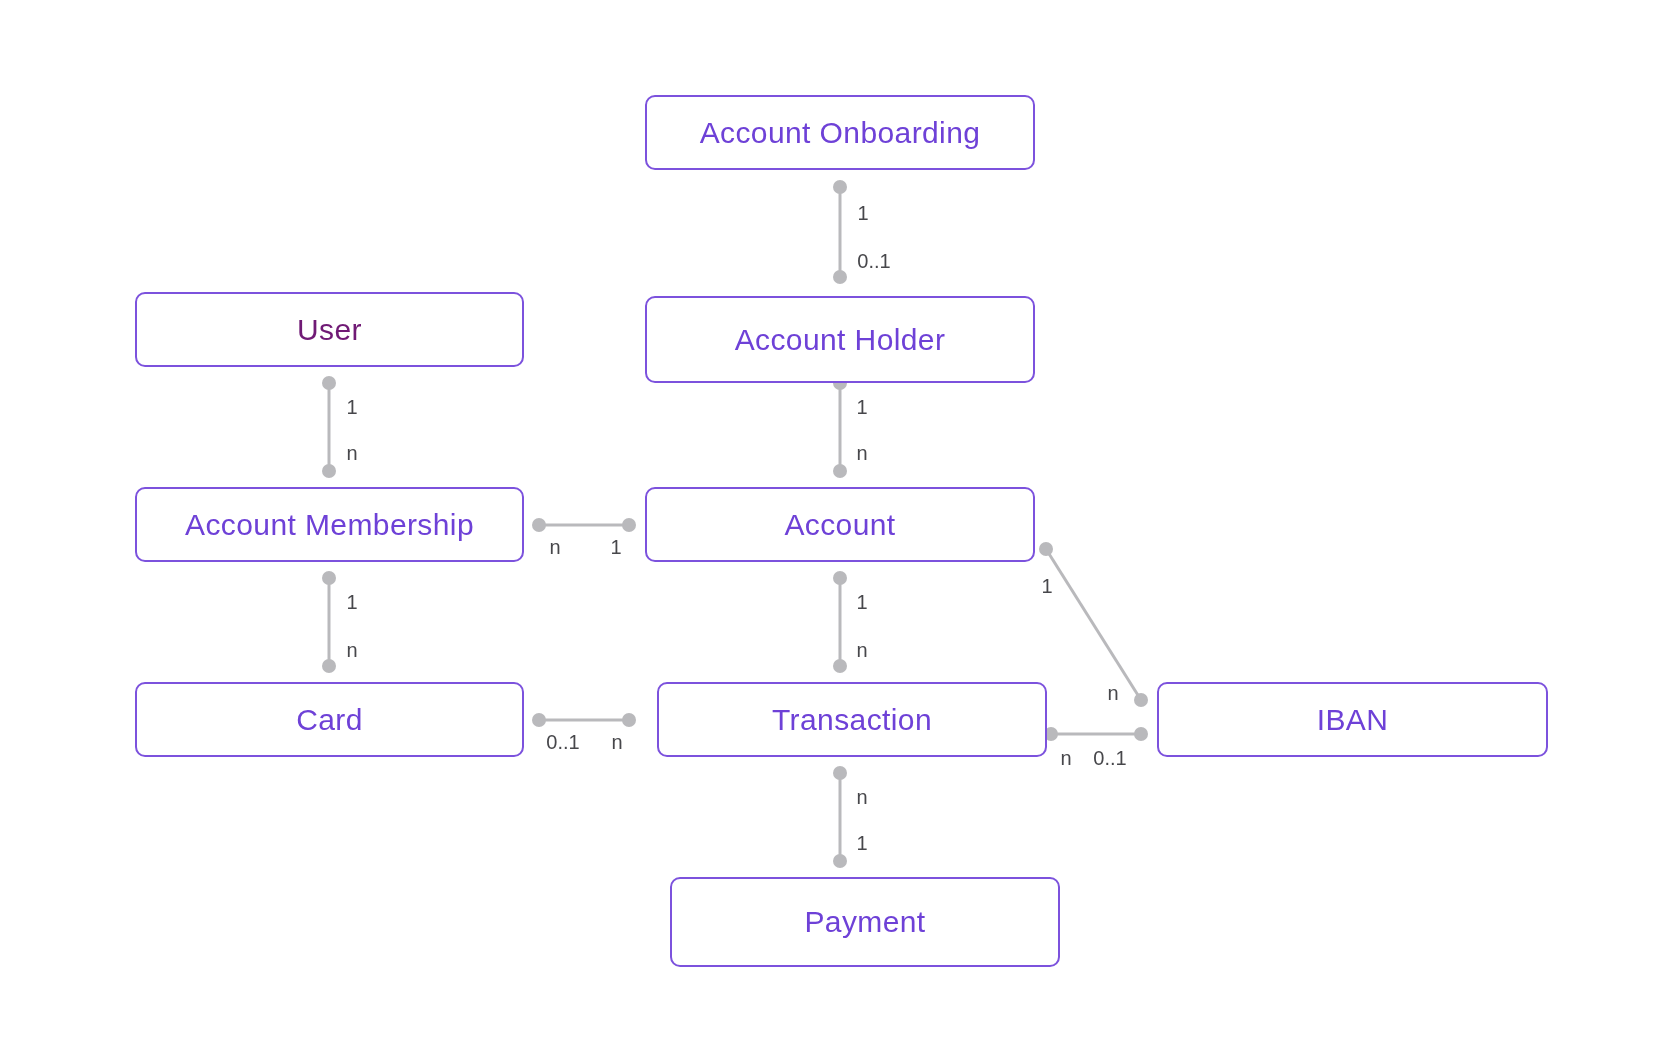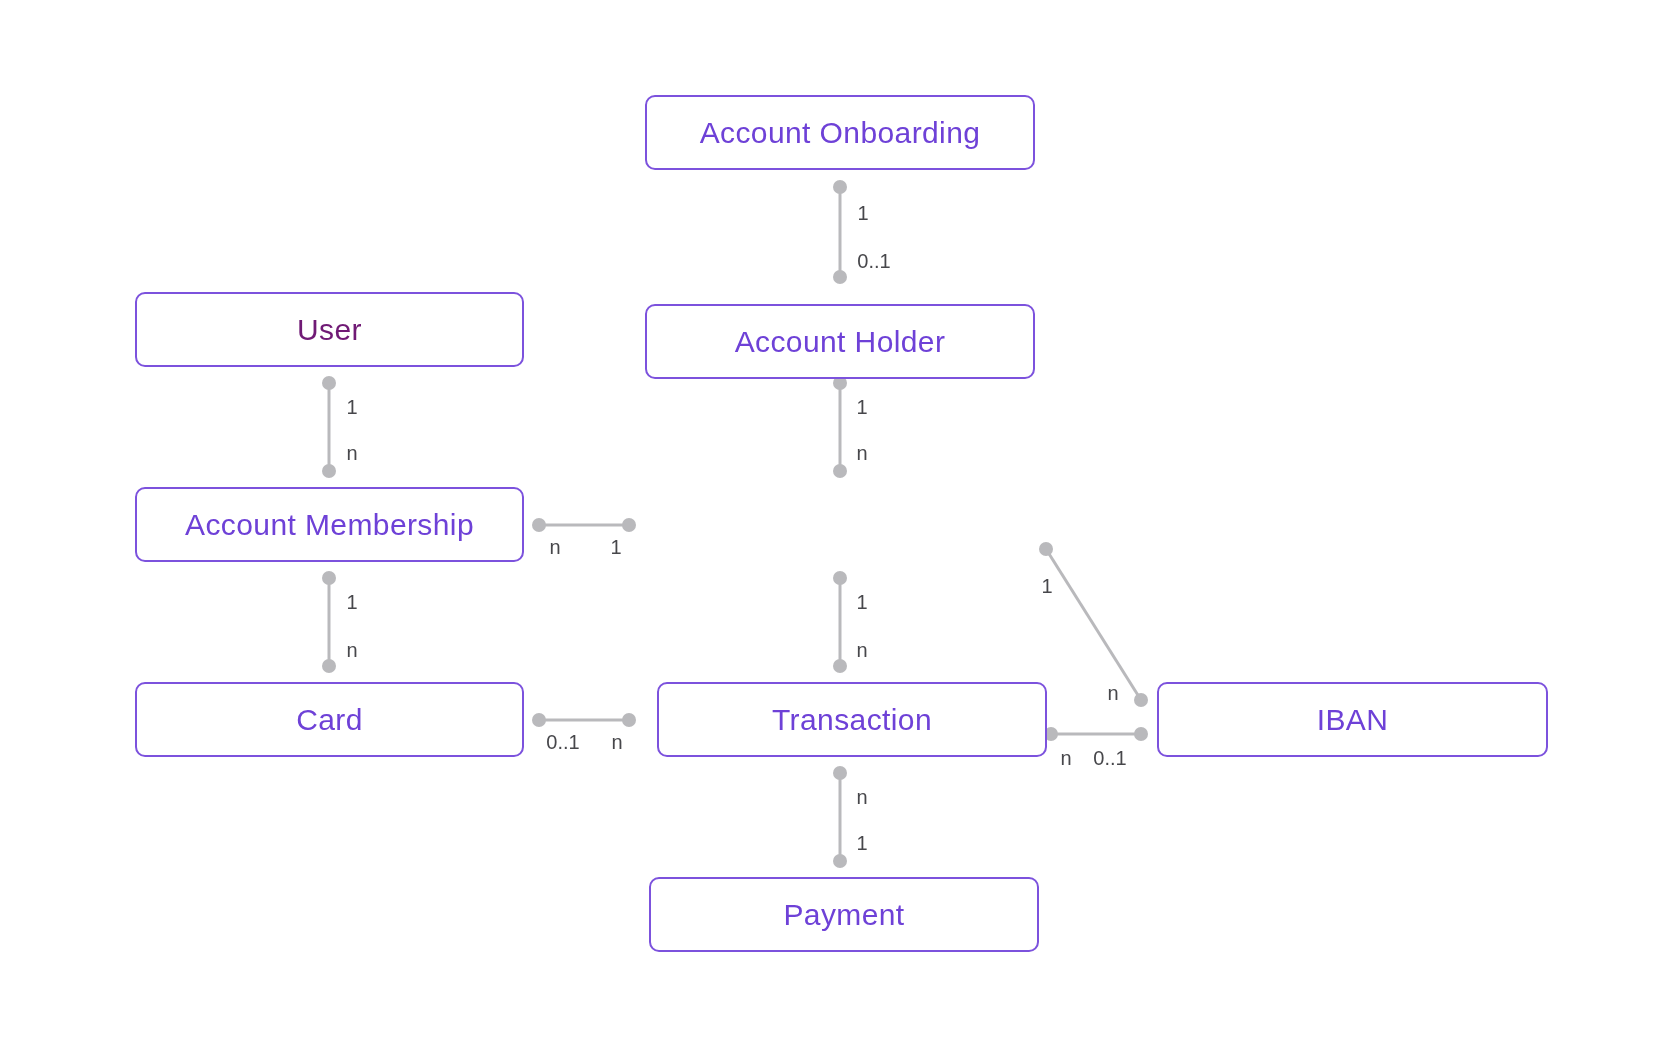--- a/index.html
+++ b/index.html
@@ -120,31 +120,34 @@
     <span class="cardinality" style="left: 1066px; top: 758px; color: rgb(71, 71, 75);">n</span>
     <span class="cardinality" style="left: 1110px; top: 758px; color: rgb(71, 71, 75);">0..1</span>
     <span class="cardinality" style="left: 862px; top: 797px; color: rgb(71, 71, 75);">n</span>
     <span class="cardinality" style="left: 862px; top: 843px; color: rgb(71, 71, 75);">1</span>
     <div class="entity" style="left: 645px; top: 95px; width: 390px; height: 75px; border-color: rgb(124, 82, 221);">
       <span class="entity-label" style="color: rgb(110, 65, 215); text-align: right;">Account Onboarding</span>
     </div>
     <div class="entity" style="left: 135px; top: 292px; width: 389px; height: 75px; border-color: rgb(124, 82, 221);">
       <span class="entity-label" style="color: #701a75;">User</span>
     </div>
-    <div class="entity" style="left: 645px; top: 304px; width: 390px; height: 75px; border-color: rgb(124, 82, 221); align-items: center;">
+    <div class="entity" style="left: 645px; top: 296px; width: 390px; height: 87px; border-color: rgb(124, 82, 221); align-items: center;">
       <span class="entity-label" style="color: rgb(110, 65, 215);">Account Holder</span>
     </div>
     <div class="entity" style="left: 135px; top: 487px; width: 389px; height: 75px; border-color: rgb(124, 82, 221); text-align: center;">
       <span class="entity-label" style="color: rgb(110, 65, 215);">Account Membership</span>
+    </div>
+    <div class="entity" style="left: 645px; top: 487px; width: 390px; height: 75px; border-color: rgb(124, 82, 221);">
+      <span class="entity-label" style="color: rgb(110, 65, 215);">Account</span>
     </div>
     <div class="entity" style="left: 135px; top: 682px; width: 389px; height: 75px; border-color: rgb(124, 82, 221);">
       <span class="entity-label" style="color: rgb(110, 65, 215);">Card</span>
     </div>
     <div class="entity" style="left: 645px; top: 682px; width: 390px; height: 75px; border-color: rgb(124, 82, 221); margin-left: 12px;">
       <span class="entity-label" style="color: rgb(110, 65, 215);">Transaction</span>
     </div>
     <div class="entity" style="left: 1157px; top: 682px; width: 391px; height: 75px; border-color: rgb(124, 82, 221);">
       <span class="entity-label" style="color: rgb(110, 65, 215);">IBAN</span>
     </div>
-    <div class="entity" style="left: 649px; top: 877px; width: 390px; height: 75px; border-color: rgb(124, 82, 221);">
+    <div class="entity" style="left: 670px; top: 877px; width: 390px; height: 90px; border-color: rgb(124, 82, 221);">
       <span class="entity-label" style="color: rgb(110, 65, 215);">Payment</span>
     </div>
   </div>
 
 </body></html>

